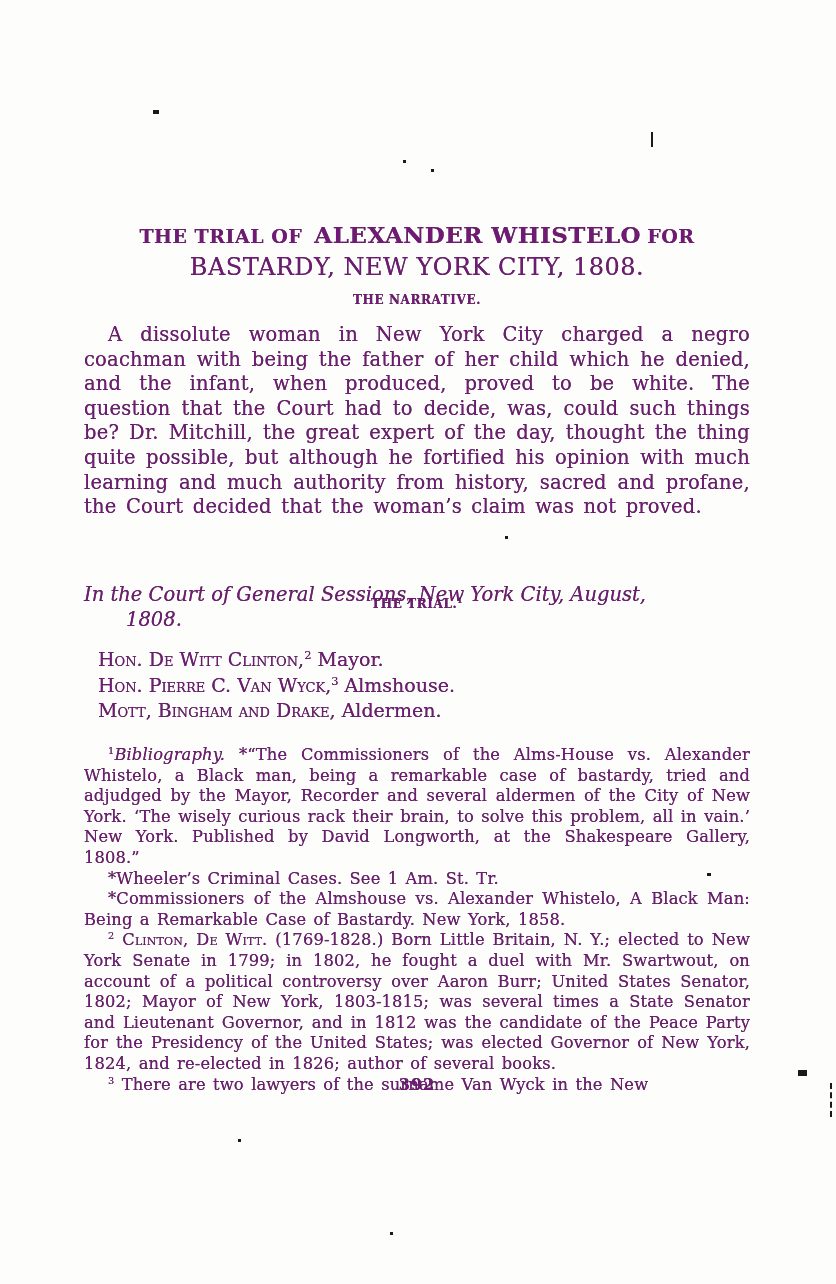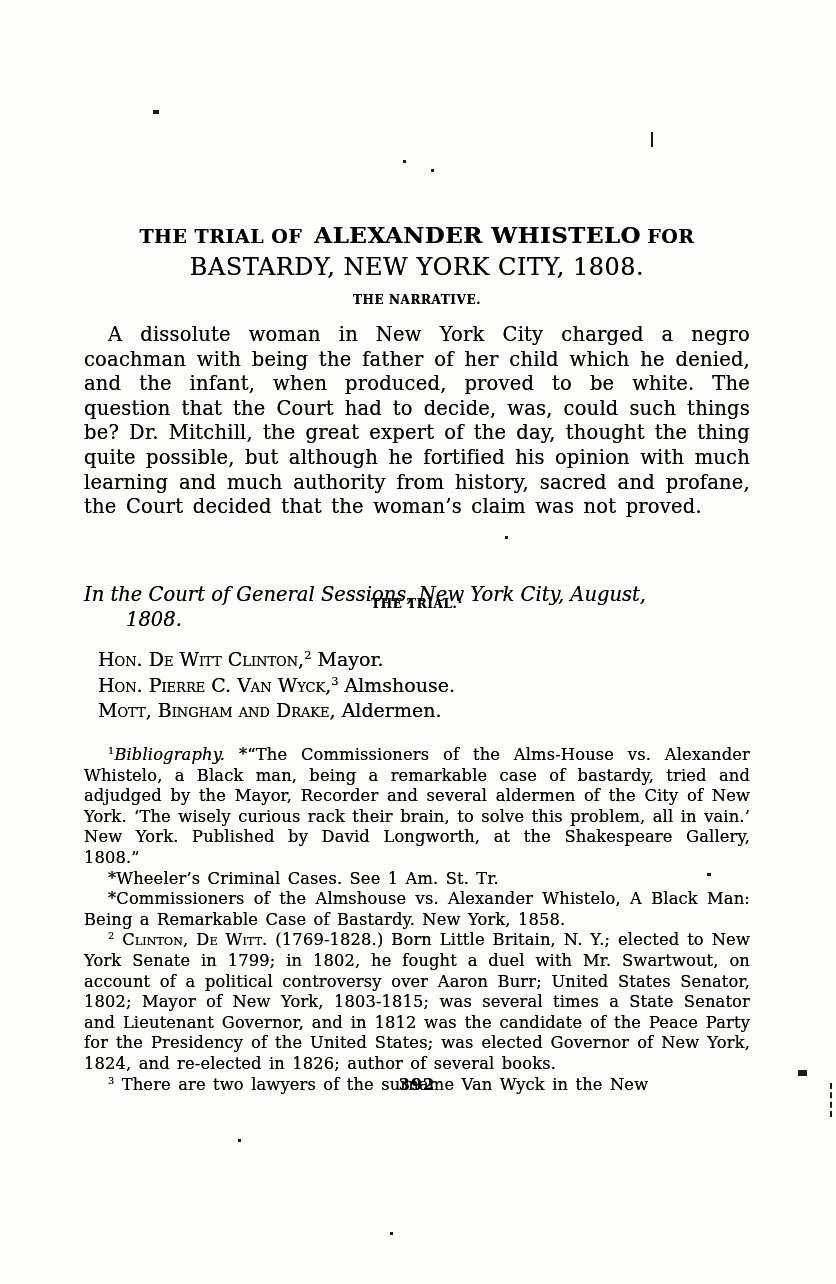--- a/index.html
+++ b/index.html
@@ -3,21 +3,21 @@
 <meta charset="utf-8">
 <style>
   * { margin: 0; padding: 0; box-sizing: border-box; }
   html, body { background: #e8e8e8; }
   .page {
     position: relative;
     width: 836px;
     height: 1284px;
     margin: 0 auto;
     background: #fdfdfc;
-    color: #000000;
+    color: #701a75;
     font-family: "DejaVu Serif", "Liberation Serif", serif;
     overflow: hidden;
     text-shadow: 0 0 0.45px rgba(20,18,16,0.75);
   }
   .abs { position: absolute; }
   .col { left: 84px; width: 666px; }
   .center { text-align: center; }
   .just { text-align: justify; }
 
   .title-line1 { font-weight: 700; letter-spacing: 0.5px; white-space: nowrap; }

